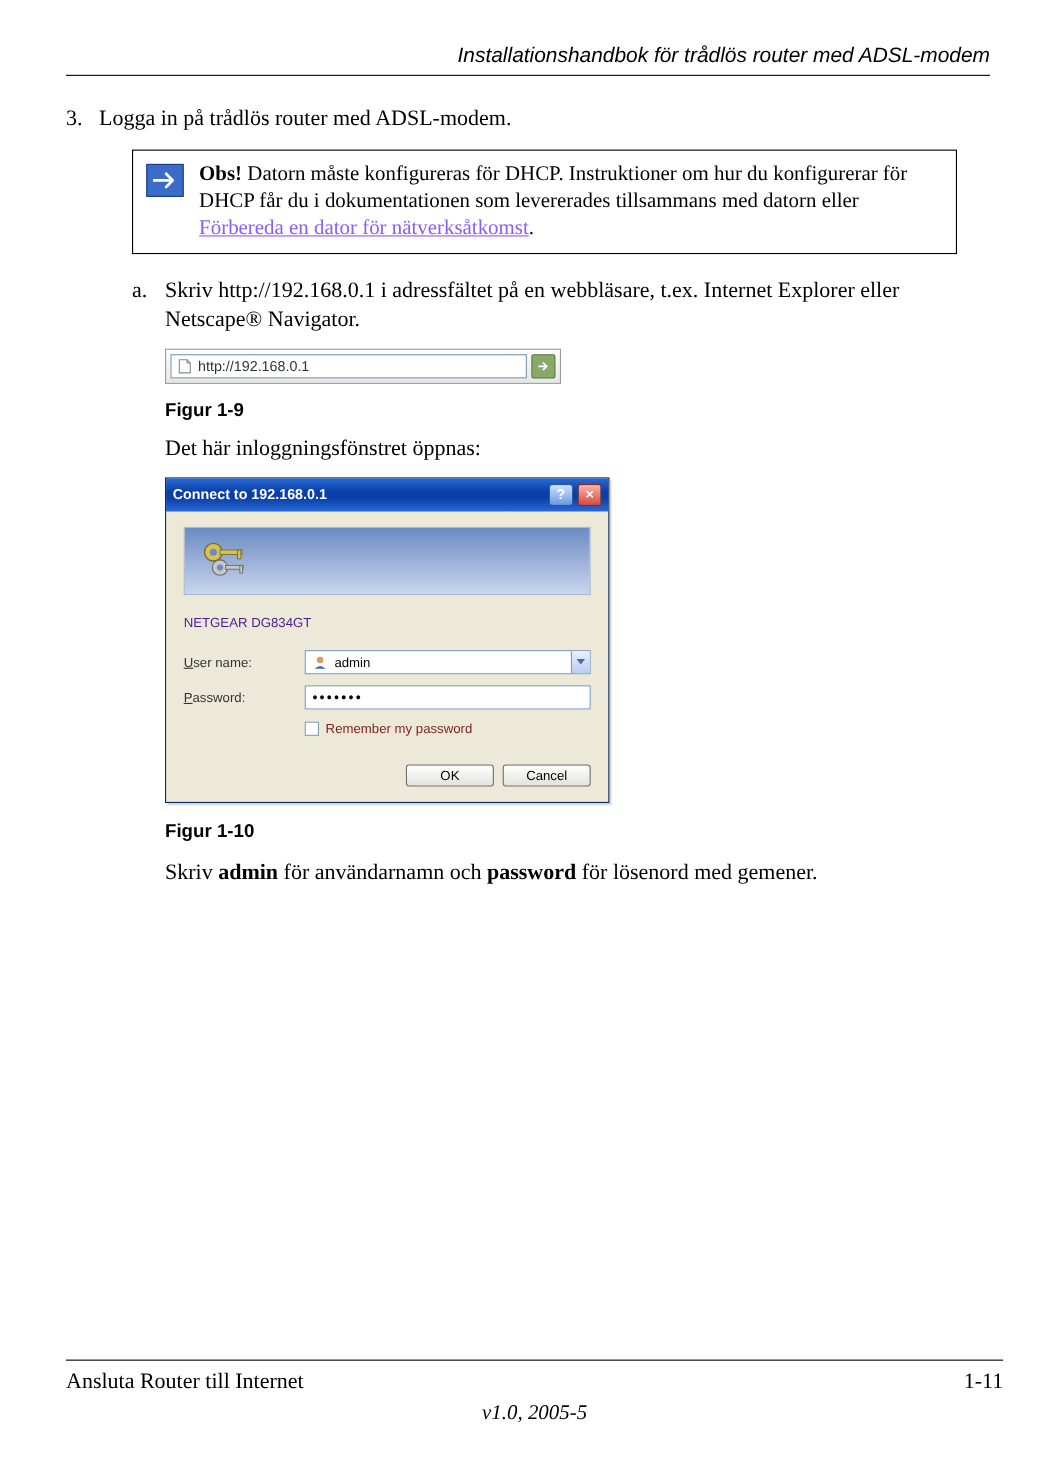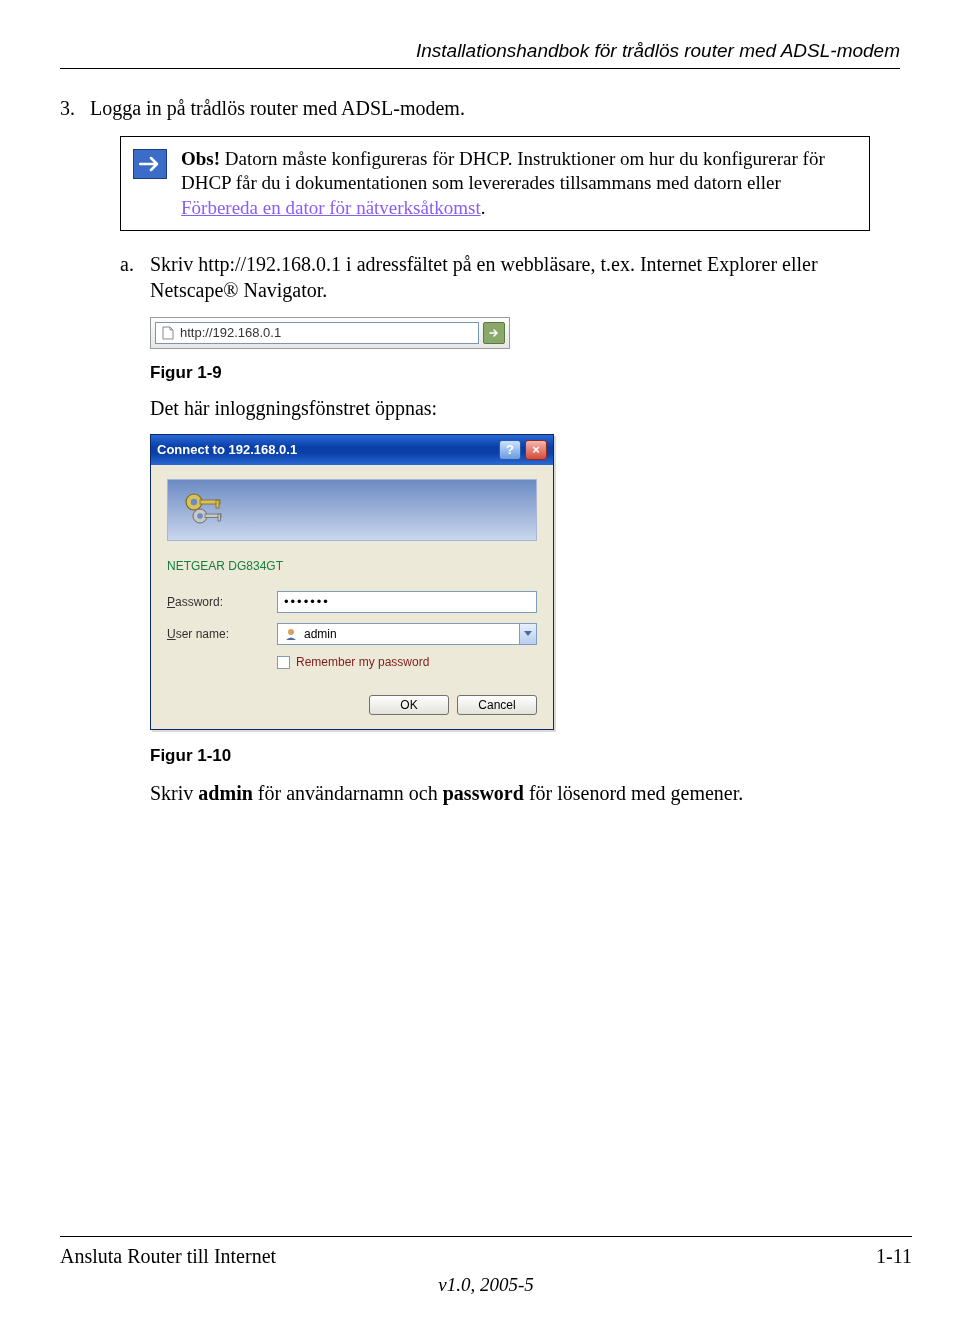--- a/index.html
+++ b/index.html
@@ -159,21 +159,21 @@
   .dlg-banner {
     height: 62px;
     background: linear-gradient(#6c8bc4, #c9d6ec);
     border: 1px solid #a8b8d4;
     margin-bottom: 18px;
     display:flex;
     align-items:center;
     padding-left: 12px;
   }
   .dlg-realm {
-    color: #15803d;
+    color: #4c1d95;
     margin-bottom: 18px;
     font-size: 12px;
   }
   .dlg-row {
     display:flex;
     align-items:center;
     margin-bottom: 10px;
   }
   .dlg-label {
     width: 110px;
@@ -330,46 +330,46 @@
           <circle cx="14" cy="14" r="3.2" fill="#6c8bc4"></circle>
           <rect x="20" y="12" width="20" height="4" fill="#d8c05a" stroke="#7a6a20" stroke-width="0.8"></rect>
           <rect x="36" y="12" width="3" height="8" fill="#d8c05a" stroke="#7a6a20" stroke-width="0.8"></rect>
           <circle cx="20" cy="28" r="7" fill="#c8c8c8" stroke="#6a6a6a" stroke-width="1"></circle>
           <circle cx="20" cy="28" r="2.8" fill="#6c8bc4"></circle>
           <rect x="25" y="26" width="16" height="3.5" fill="#c8c8c8" stroke="#6a6a6a" stroke-width="0.8"></rect>
           <rect x="38" y="26" width="2.5" height="7" fill="#c8c8c8" stroke="#6a6a6a" stroke-width="0.8"></rect>
         </svg>
       </div>
       <div class="dlg-realm">NETGEAR DG834GT</div>
-
-      <div class="dlg-row">
-        <div class="dlg-label"><span class="u">P</span><span>assword:</span></div>
-        <div class="dlg-input">
-          <span>•••••••</span>
-        </div>
-      </div>
 
       <div class="dlg-row">
         <div class="dlg-label"><span class="u">U</span><span>ser name:</span></div>
         <div class="dlg-combo">
           <span class="dlg-combo-user-icon">
             <svg width="14" height="14" viewBox="0 0 14 14">
                 <circle cx="7" cy="5" r="3" fill="#d8a060"></circle>
                 <path d="M2 13 Q7 8 12 13 Z" fill="#4a6aa0"></path>
               </svg>
           </span>
           <span>admin</span>
           <div class="dlg-combo-arrow">
             <svg width="8" height="6" viewBox="0 0 8 6">
                 <path d="M0 0 L8 0 L4 5 Z" fill="#4a6aa0"></path>
               </svg>
           </div>
         </div>
       </div>
 
+      <div class="dlg-row">
+        <div class="dlg-label"><span class="u">P</span><span>assword:</span></div>
+        <div class="dlg-input">
+          <span>•••••••</span>
+        </div>
+      </div>
+
       <div class="dlg-check-row">
         <div class="dlg-check"></div>
         <span><span class="u">R</span><span>emember my password</span></span>
       </div>
 
       <div class="dlg-buttons">
         <div class="dlg-btn">OK</div>
         <div class="dlg-btn">Cancel</div>
       </div>
     </div>

